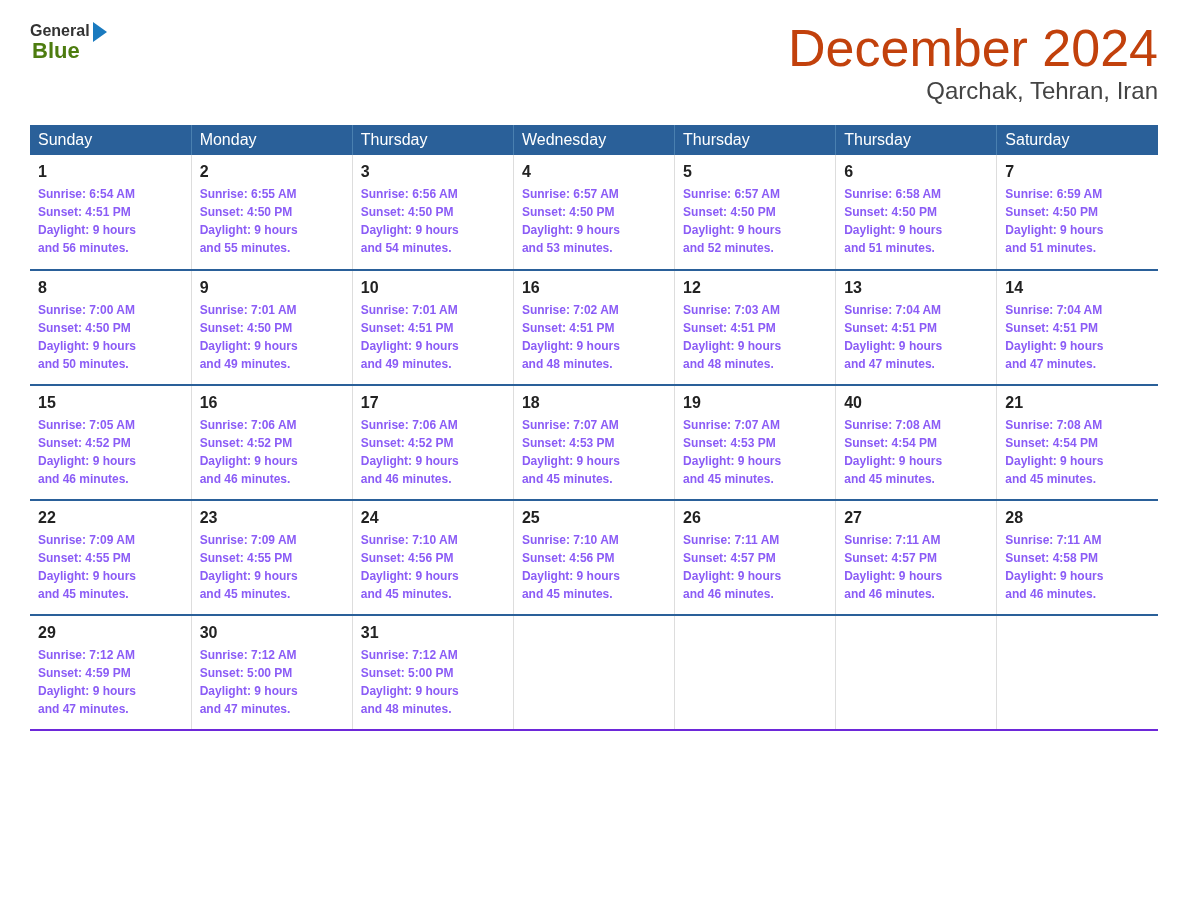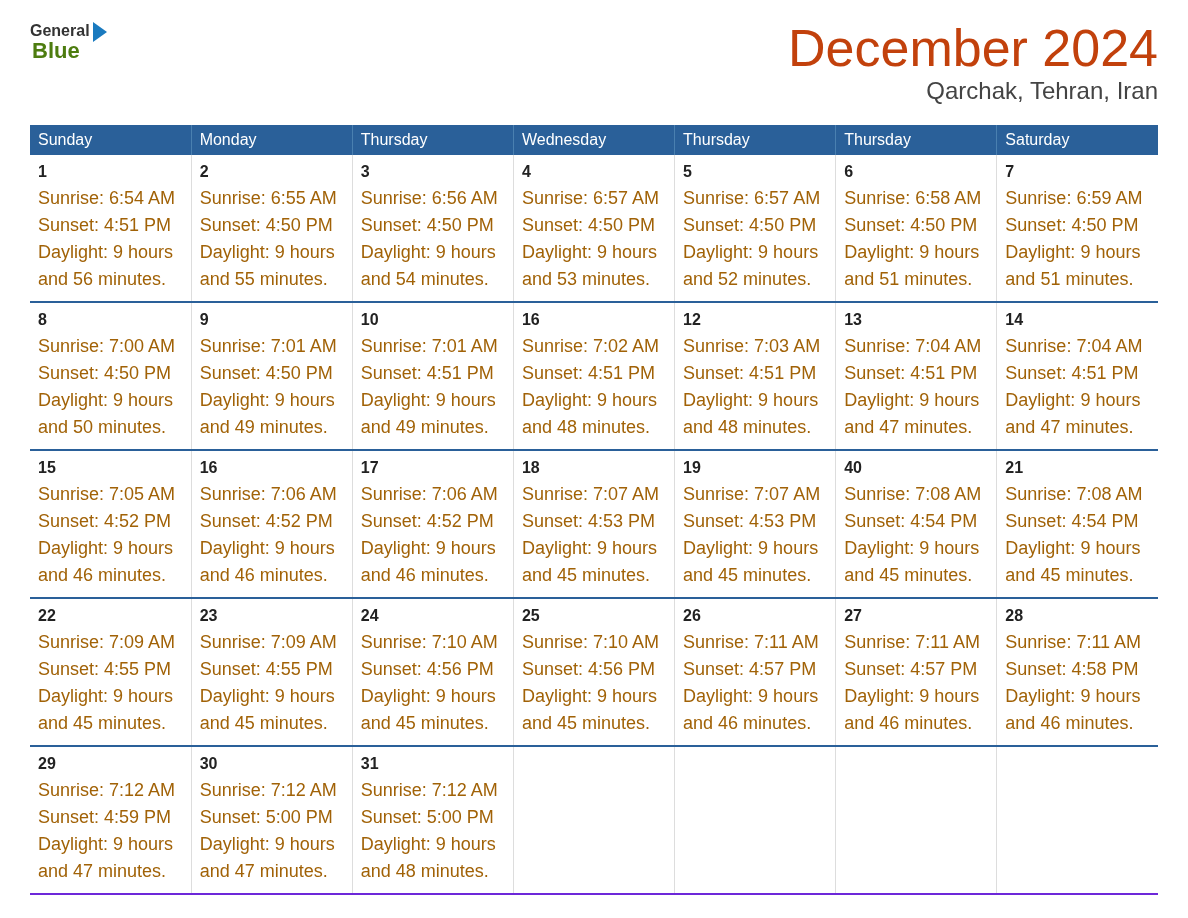--- a/index.html
+++ b/index.html
@@ -93,23 +93,24 @@
       border-right: none;
     }
     .day-number {
       font-size: 16px;
       font-weight: bold;
       color: #222;
       display: block;
       margin-bottom: 4px;
     }
     .day-info {
-      font-size: 18px;
+      font-size: 12px;
       line-height: 1.5;
-      color: #a16207;
+      color: #8b5cf6;
+      font-weight: bold;
     }
     tbody tr:last-child {
       border-bottom: 2px solid #6d28d9;
     }
   </style>
 </head>
 <body>
 
 <div class="header">
   <div class="logo">

